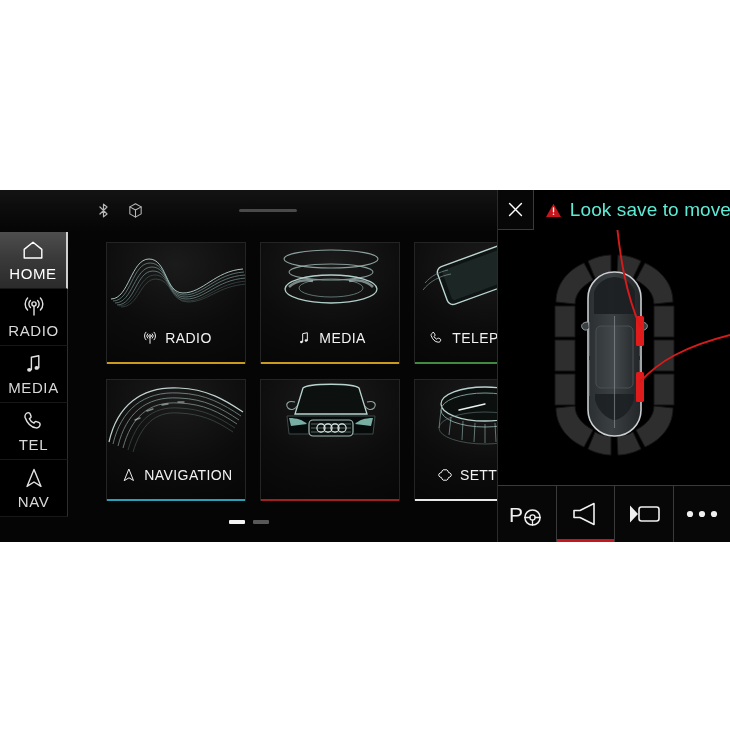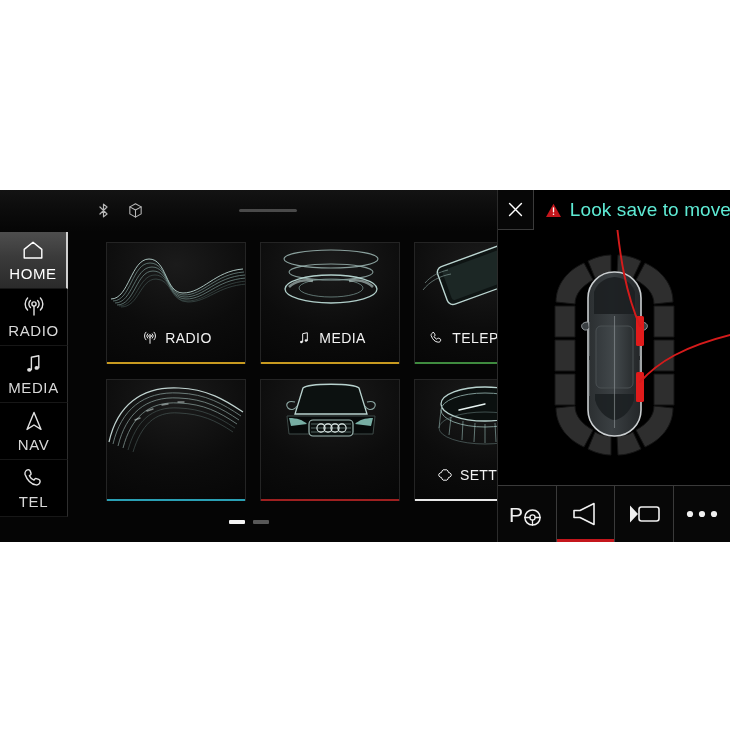--- a/index.html
+++ b/index.html
@@ -327,34 +327,34 @@
               <path d="M9.4 17.6V5.3l7.4-1.6v12.1"></path>
               <ellipse cx="7.3" cy="17.8" rx="2.2" ry="1.9" fill="#e2e2e2" stroke="none"></ellipse>
               <ellipse cx="14.7" cy="15.9" rx="2.2" ry="1.9" fill="#e2e2e2" stroke="none"></ellipse>
             </svg>
           </span>
           <span class="rail-lbl">MEDIA</span>
         </div>
 
         <div class="rail-item">
           <span class="rail-ico">
+            <svg viewBox="0 0 24 24" fill="none" stroke="#e2e2e2" stroke-width="1.45" stroke-linecap="round" stroke-linejoin="round">
+              <path d="M6.3 3.6c1 0 1.6.5 1.9 1.4l.8 2.3c.2.7 0 1.3-.6 1.7l-1 .7c.9 2 2.5 3.6 4.6 4.5l.7-1c.4-.6 1-.8 1.7-.6l2.3.8c.9.3 1.4.9 1.4 1.9 0 2.2-1.8 3.9-4 3.6C8.9 18.1 5.3 14.5 3 8.2c-.3-2.2 1.3-4.3 3.3-4.6z"></path>
+            </svg>
+          </span>
+          <span class="rail-lbl">TEL</span>
+        </div>
+
+        <div class="rail-item">
+          <span class="rail-ico">
             <svg viewBox="0 0 24 24" fill="none" stroke="#e2e2e2" stroke-width="1.4" stroke-linecap="round" stroke-linejoin="round">
               <path d="M12 3.4L19 20.4l-7-4.4-7 4.4z"></path>
             </svg>
           </span>
           <span class="rail-lbl">NAV</span>
-        </div>
-
-        <div class="rail-item">
-          <span class="rail-ico">
-            <svg viewBox="0 0 24 24" fill="none" stroke="#e2e2e2" stroke-width="1.45" stroke-linecap="round" stroke-linejoin="round">
-              <path d="M6.3 3.6c1 0 1.6.5 1.9 1.4l.8 2.3c.2.7 0 1.3-.6 1.7l-1 .7c.9 2 2.5 3.6 4.6 4.5l.7-1c.4-.6 1-.8 1.7-.6l2.3.8c.9.3 1.4.9 1.4 1.9 0 2.2-1.8 3.9-4 3.6C8.9 18.1 5.3 14.5 3 8.2c-.3-2.2 1.3-4.3 3.3-4.6z"></path>
-            </svg>
-          </span>
-          <span class="rail-lbl">TEL</span>
         </div>
       </div>
 
       <div id="grid">
 
         <div class="tile-row r1">
 
           <div class="tile">
             <div class="tile-art">
               <svg viewBox="0 0 140 74" fill="none">
@@ -452,20 +452,28 @@
                   <path d="M21 70 C29 42 44 26 72 28 C95 29 110 36 128 48"></path>
                   <path d="M26 72 C34 46 47 31 72 33 C94 34 108 40 126 52"></path>
                 </g>
                 <g stroke="#dfeeec" stroke-width="1.4" opacity=".5" stroke-linecap="round">
                   <path d="M28 40 l5 -2"></path>
                     <path d="M40 31 l6 -2"></path>
                   <path d="M55 25 l6 -1"></path>
                     <path d="M71 22 l6 0"></path>
                 </g>
               </svg>
+            </div>
+            <div class="tile-foot">
+              <span class="tile-ico">
+                <svg viewBox="0 0 24 24" fill="none" stroke="#f0f0f0" stroke-width="1.5" stroke-linecap="round" stroke-linejoin="round">
+                  <path d="M12 3.6L18.7 20.2 12 16.2 5.3 20.2z"></path>
+                </svg>
+              </span>
+              <span class="tile-lbl">NAVIGATION</span>
             </div>
             <div class="tile-bar" style="background:#2aa0b4"></div>
           </div>
 
           <div class="tile">
             <div class="tile-art">
               <svg viewBox="0 0 140 74" fill="none">
 
                 <path d="M42 8 C48 3 92 3 98 8 L106 34 L34 34 Z" stroke="#b8d2ce" stroke-width="1.3" fill="#0c1110"></path>
 

